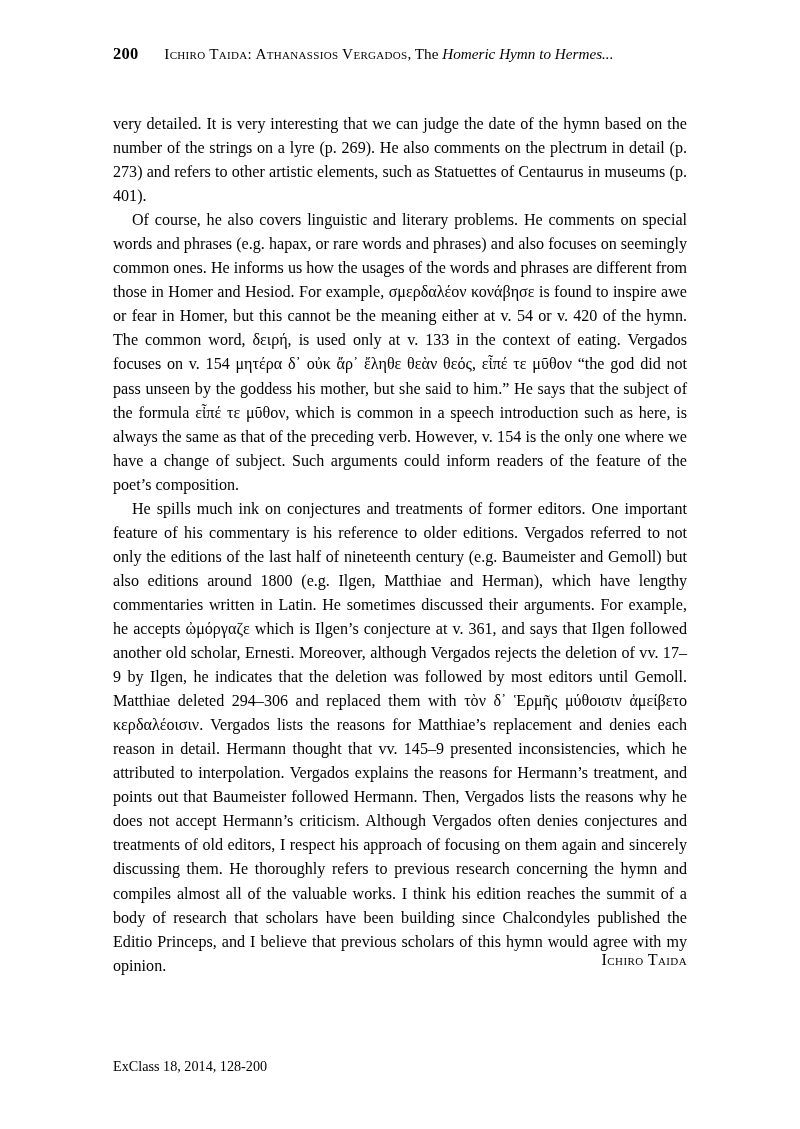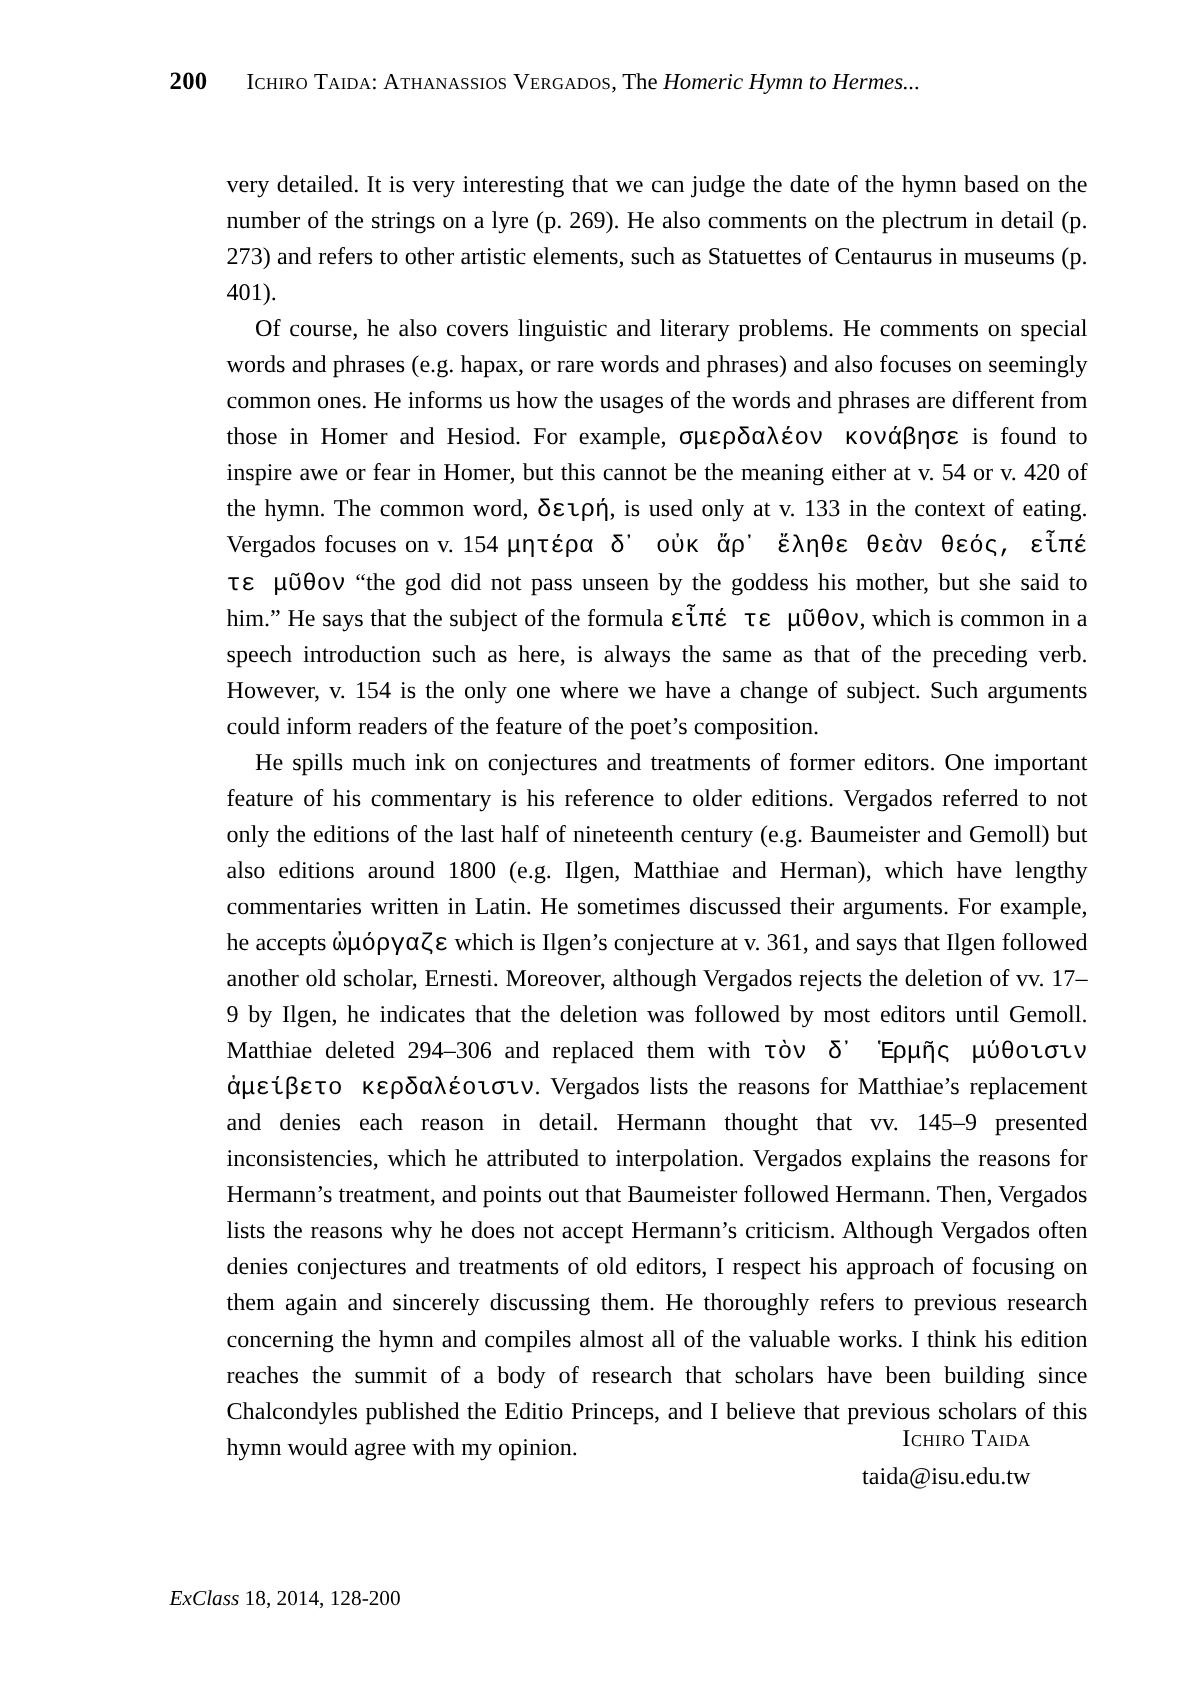--- a/index.html
+++ b/index.html
@@ -53,33 +53,32 @@
   .body {
     position: absolute;
     left: 113px;
     top: 112px;
     width: 574px;
     font-size: 16.1px;
     line-height: 24.05px;
     text-align: justify;
     text-justify: inter-word;
     hyphens: none;
-    margin-left: 38px;
   }
   .body p {
     margin: 0;
     text-indent: 0;
   }
   .body p.indent {
     text-indent: 19px;
   }
   .ital {
   }
   .gk {
-    font-family: Liberation Mono, monospace;
+    font-family: Liberation Serif, serif;
   }
 
   
   .signature {
     position: absolute;
     left: 113px;
     top: 948px;
     width: 574px;
     text-align: right;
     font-size: 16.1px;
@@ -96,40 +95,38 @@
   
   .footer {
     position: absolute;
     left: 113px;
     top: 1057px;
     font-size: 14.2px;
     line-height: 18px;
     white-space: nowrap;
   }
   .footer .journal {
-    font-style: italic;
   }
 </style>
 </head>
 <body>
 
 <div class="page">
 
   <div class="runhead">
     <span class="folio">200</span><span class="gap"></span><span class="smallcaps">Ichiro Taida</span><span>: </span><span class="smallcaps">Athanassios Vergados</span><span>, </span><span>The </span><span class="title-ital">Homeric Hymn to Hermes...</span>
   </div>
 
   <div class="body" id="body-text">
       <p><span>very detailed. It is very interesting that we can judge the date of the hymn based on the number of the strings on a lyre (p. 269). He also comments on the plectrum in detail (p. 273) and refers to other artistic elements, such as Statuettes of Centaurus in museums (p. 401).</span></p>
       <p class="indent"><span>Of course, he also covers linguistic and literary problems. He comments on special words and phrases (e.g. </span><span class="ital">hapax</span><span>, or rare words and phrases) and also focuses on seemingly common ones. He informs us how the usages of the words and phrases are different from those in Homer and Hesiod. For example, </span><span class="gk">σμερδαλέον κονάβησε</span><span> is found to inspire awe or fear in Homer, but this cannot be the meaning either at v. 54 or v. 420 of the hymn. The common word, </span><span class="gk">δειρή</span><span>, is used only at v. 133 in the context of eating. Vergados focuses on v. 154 </span><span class="gk">μητέρα δ᾽ οὐκ ἄρ᾽ ἔληθε θεὰν θεός, εἶπέ τε μῦθον</span><span> “the god did not pass unseen by the goddess his mother, but she said to him.” He says that the subject of the formula </span><span class="gk">εἶπέ τε μῦθον</span><span>, which is common in a speech introduction such as here, is always the same as that of the preceding verb. However, v. 154 is the only one where we have a change of subject. Such arguments could inform readers of the feature of the poet’s composition.</span></p>
       <p class="indent"><span>He spills much ink on conjectures and treatments of former editors. One important feature of his commentary is his reference to older editions. Vergados referred to not only the editions of the last half of nineteenth century (e.g. Baumeister and Gemoll) but also editions around 1800 (e.g. Ilgen, Matthiae and Herman), which have lengthy commentaries written in Latin. He sometimes discussed their arguments. For example, he accepts </span><span class="gk">ὠμόργαζε</span><span> which is Ilgen’s conjecture at v. 361, and says that Ilgen followed another old scholar, Ernesti. Moreover, although Vergados rejects the deletion of vv. 17–9 by Ilgen, he indicates that the deletion was followed by most editors until Gemoll. Matthiae deleted 294–306 and replaced them with </span><span class="gk">τὸν δ᾽ Ἑρμῆς μύθοισιν ἀμείβετο κερδαλέοισιν</span><span>. Vergados lists the reasons for Matthiae’s replacement and denies each reason in detail. Hermann thought that vv. 145–9 presented inconsistencies, which he attributed to interpolation. Vergados explains the reasons for Hermann’s treatment, and points out that Baumeister followed Hermann. Then, Vergados lists the reasons why he does not accept Hermann’s criticism. Although Vergados often denies conjectures and treatments of old editors, I respect his approach of focusing on them again and sincerely discussing them. He thoroughly refers to previous research concerning the hymn and compiles almost all of the valuable works. I think his edition reaches the summit of a body of research that scholars have been building since Chalcondyles published the </span><span class="ital">Editio Princeps</span><span>, and I believe that previous scholars of this hymn would agree with my opinion.</span></p>
     </div>
 
   <div class="signature">
     <div class="sig-name">Ichiro Taida</div>
-    <div>taida@isu.edu.tw</div>
   </div>
 
   <div class="footer">
     <span class="journal">ExClass</span><span> 18, 2014, 128-200</span>
   </div>
 
 </div>
 
 </body></html>

